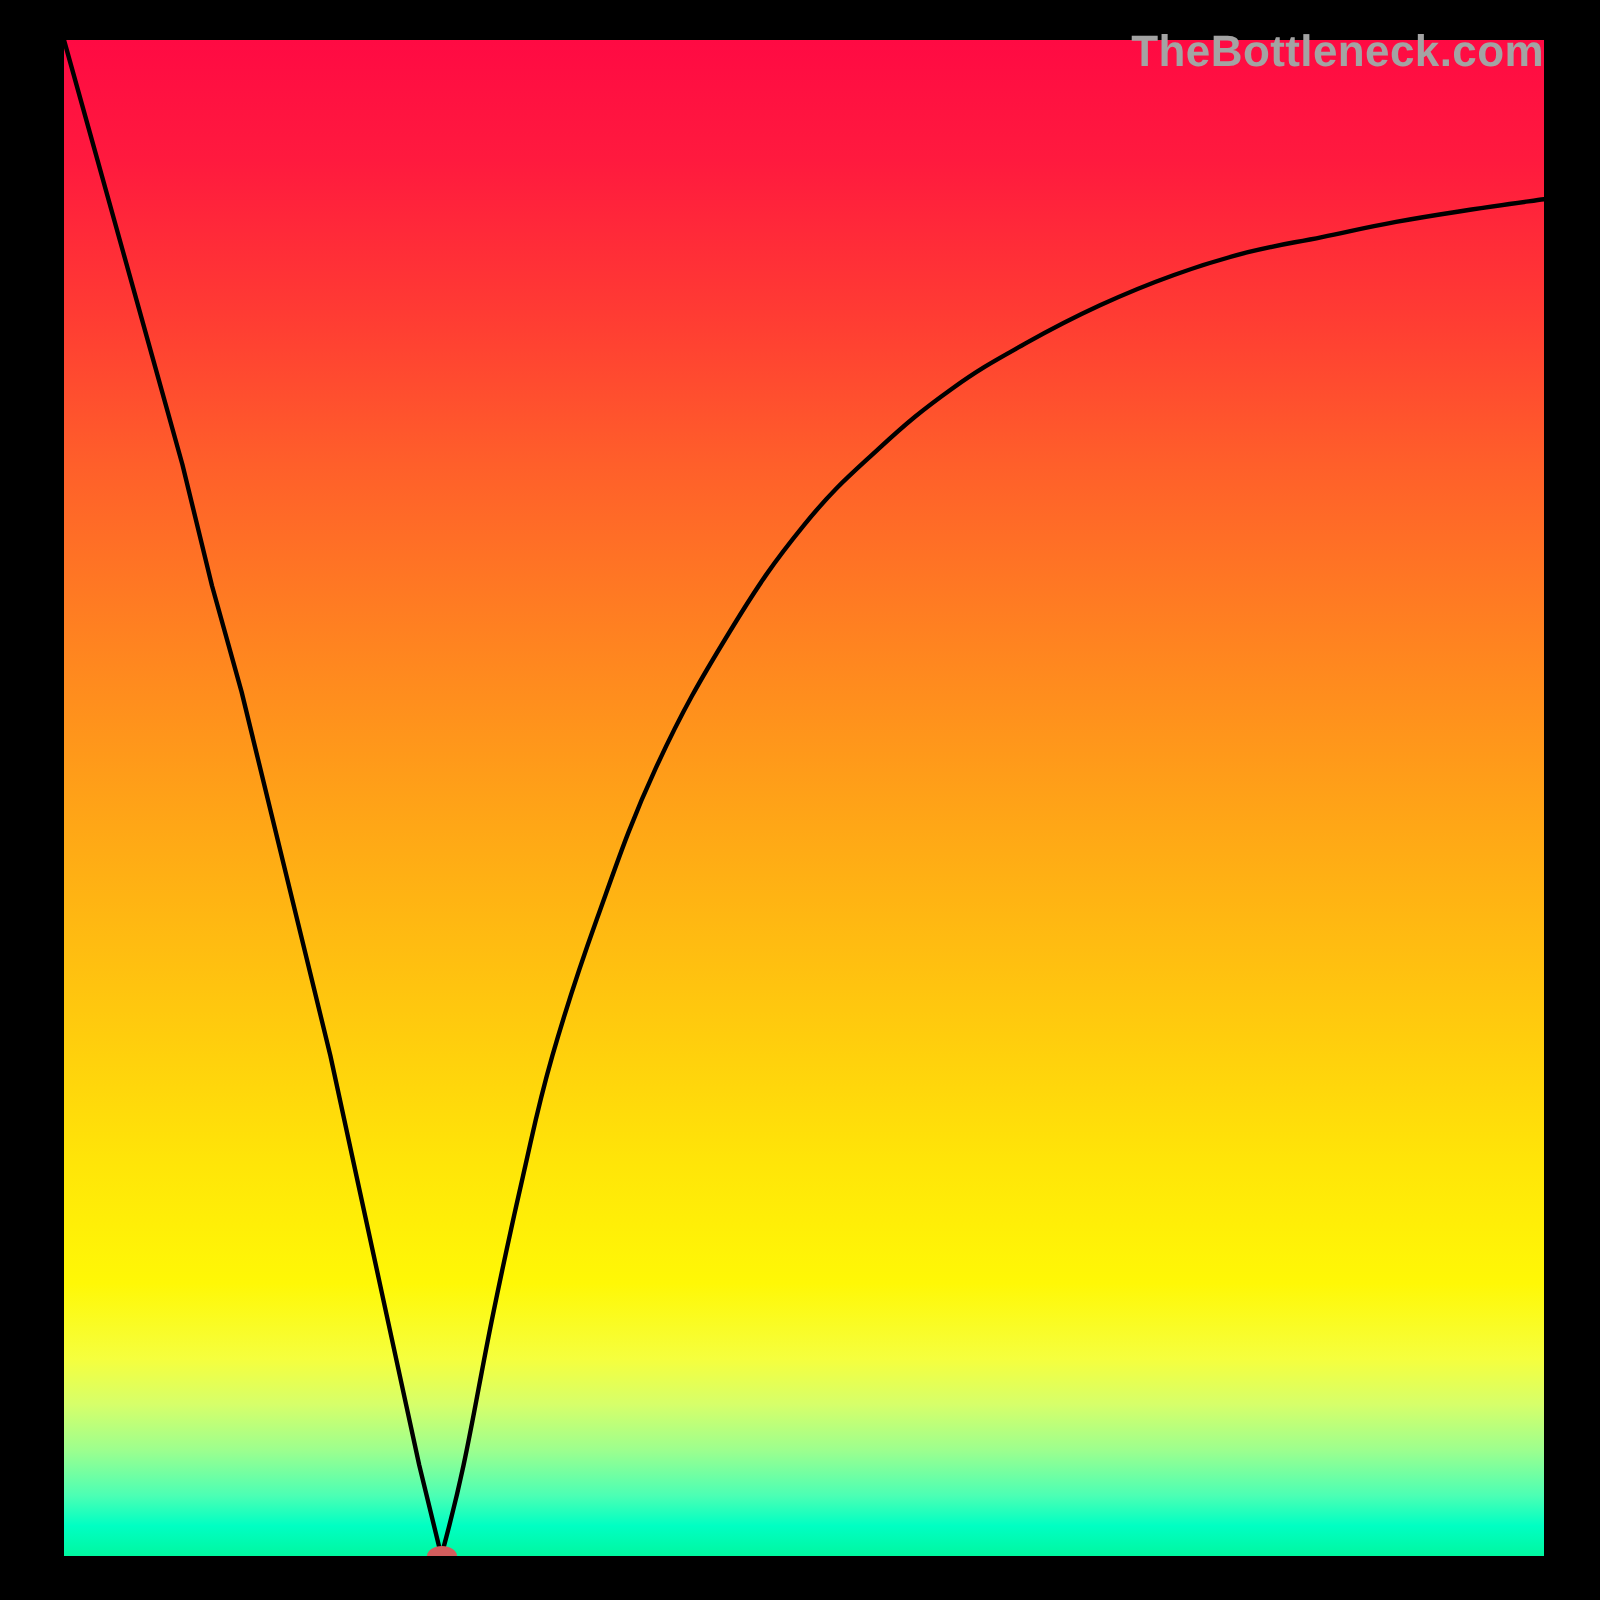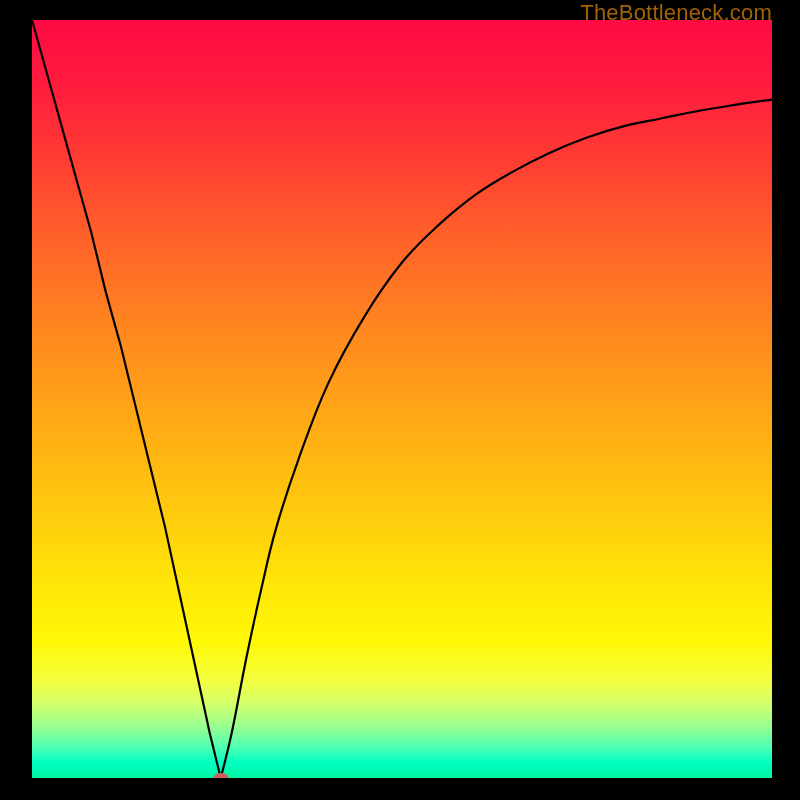--- a/index.html
+++ b/index.html
@@ -39,25 +39,25 @@
       #d6ff6a 90%,
       #9dff8e 93%,
       #4cffb4 96%,
       #00ffc3 98%,
       #00f7a0 100%
     );
     overflow: hidden;
   }
   .attribution {
     position: absolute;
-    top: 0px;
+    top: 13px;
     right: 28px;
-    color: #a16207;
+    color: #a3a3a3;
     font-size: 22px;
-    font-weight: 400;
+    font-weight: 700;
     letter-spacing: 0.2px;
     z-index: 5;
   }
   svg.curve {
     position: absolute;
     top: 0;
     left: 0;
     width: 740px;
     height: 758px;
   }

